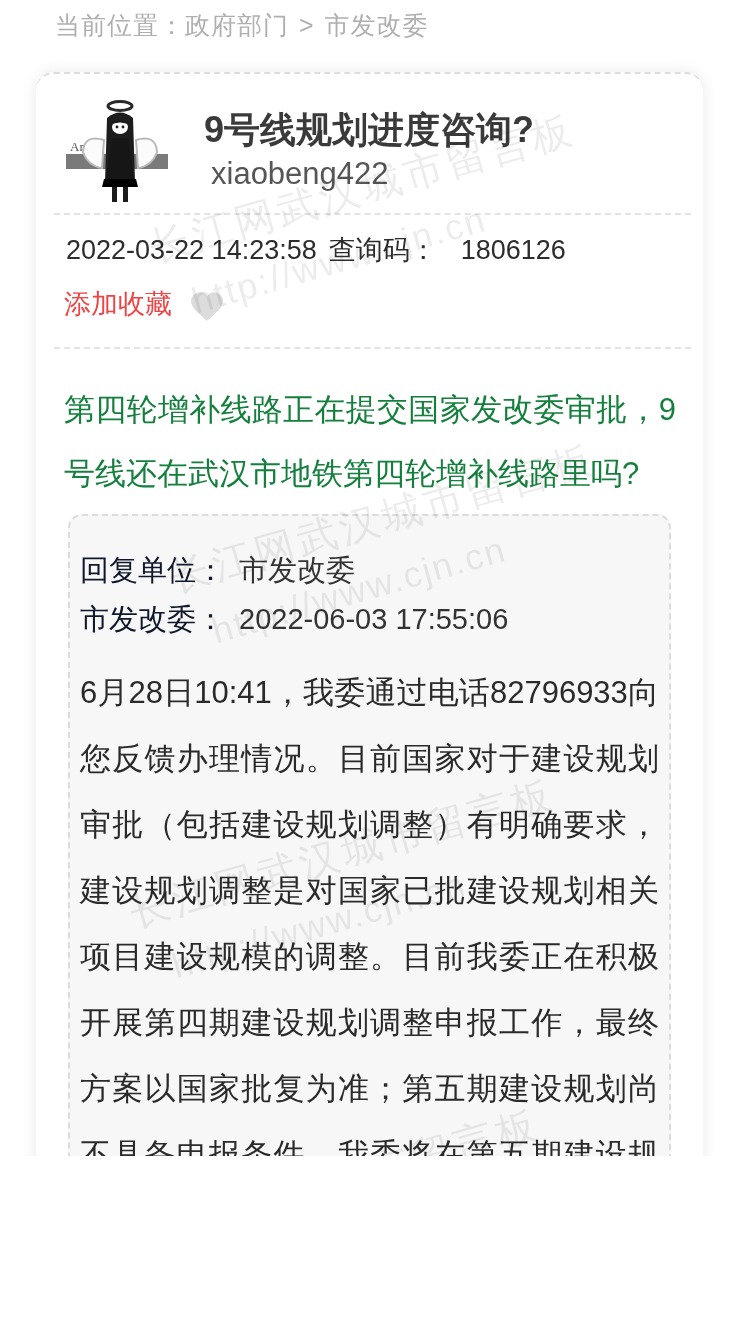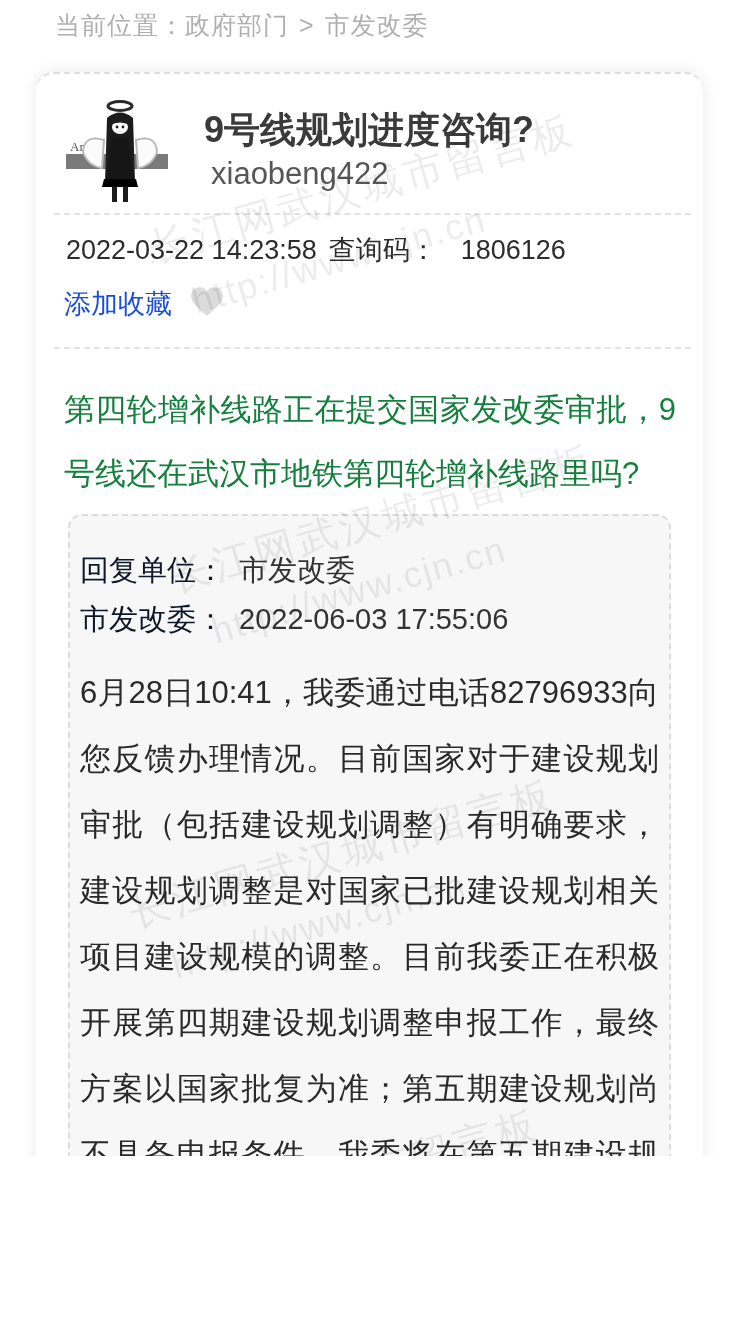--- a/index.html
+++ b/index.html
@@ -26,22 +26,22 @@
     font-size:36px;font-weight:700;color:#3a3a3a;white-space:nowrap;
   }
   .username{position:absolute;left:175px;top:82px;font-size:31px;color:#565656;}
   .dashed-sep{position:absolute;left:18px;right:12px;border-top:2px dashed #e3e3e3;}
   .sep1{top:139px;}
   .sep2{top:273px;}
   .meta{position:absolute;left:30px;top:158px;font-size:27px;color:#2d2d2d;white-space:nowrap;}
   .meta .qlabel{margin-left:12px;}
   .meta .qvalue{margin-left:24px;}
   .favorite{
-    position:absolute;left:28px;top:212px;display:flex;align-items:flex-start;
-    font-size:27px;color:#1d4ed8;cursor:pointer;
+    position:absolute;left:28px;top:212px;display:flex;align-items:flex-end;
+    font-size:27px;color:#ef4444;cursor:pointer;
   }
   .heart{width:34px;height:31px;margin-left:18px;}
   .question{
     position:absolute;left:28px;top:304px;width:612px;
     font-size:31px;line-height:64px;color:#15803d;text-align:justify;
   }
   .reply-box{
     position:absolute;left:32px;top:440px;width:579px;height:845px;
     background:#f7f7f7;border:2px dashed #dcdcdc;border-radius:14px;
     padding:30px 10px 30px 10px;box-sizing:content-box;

